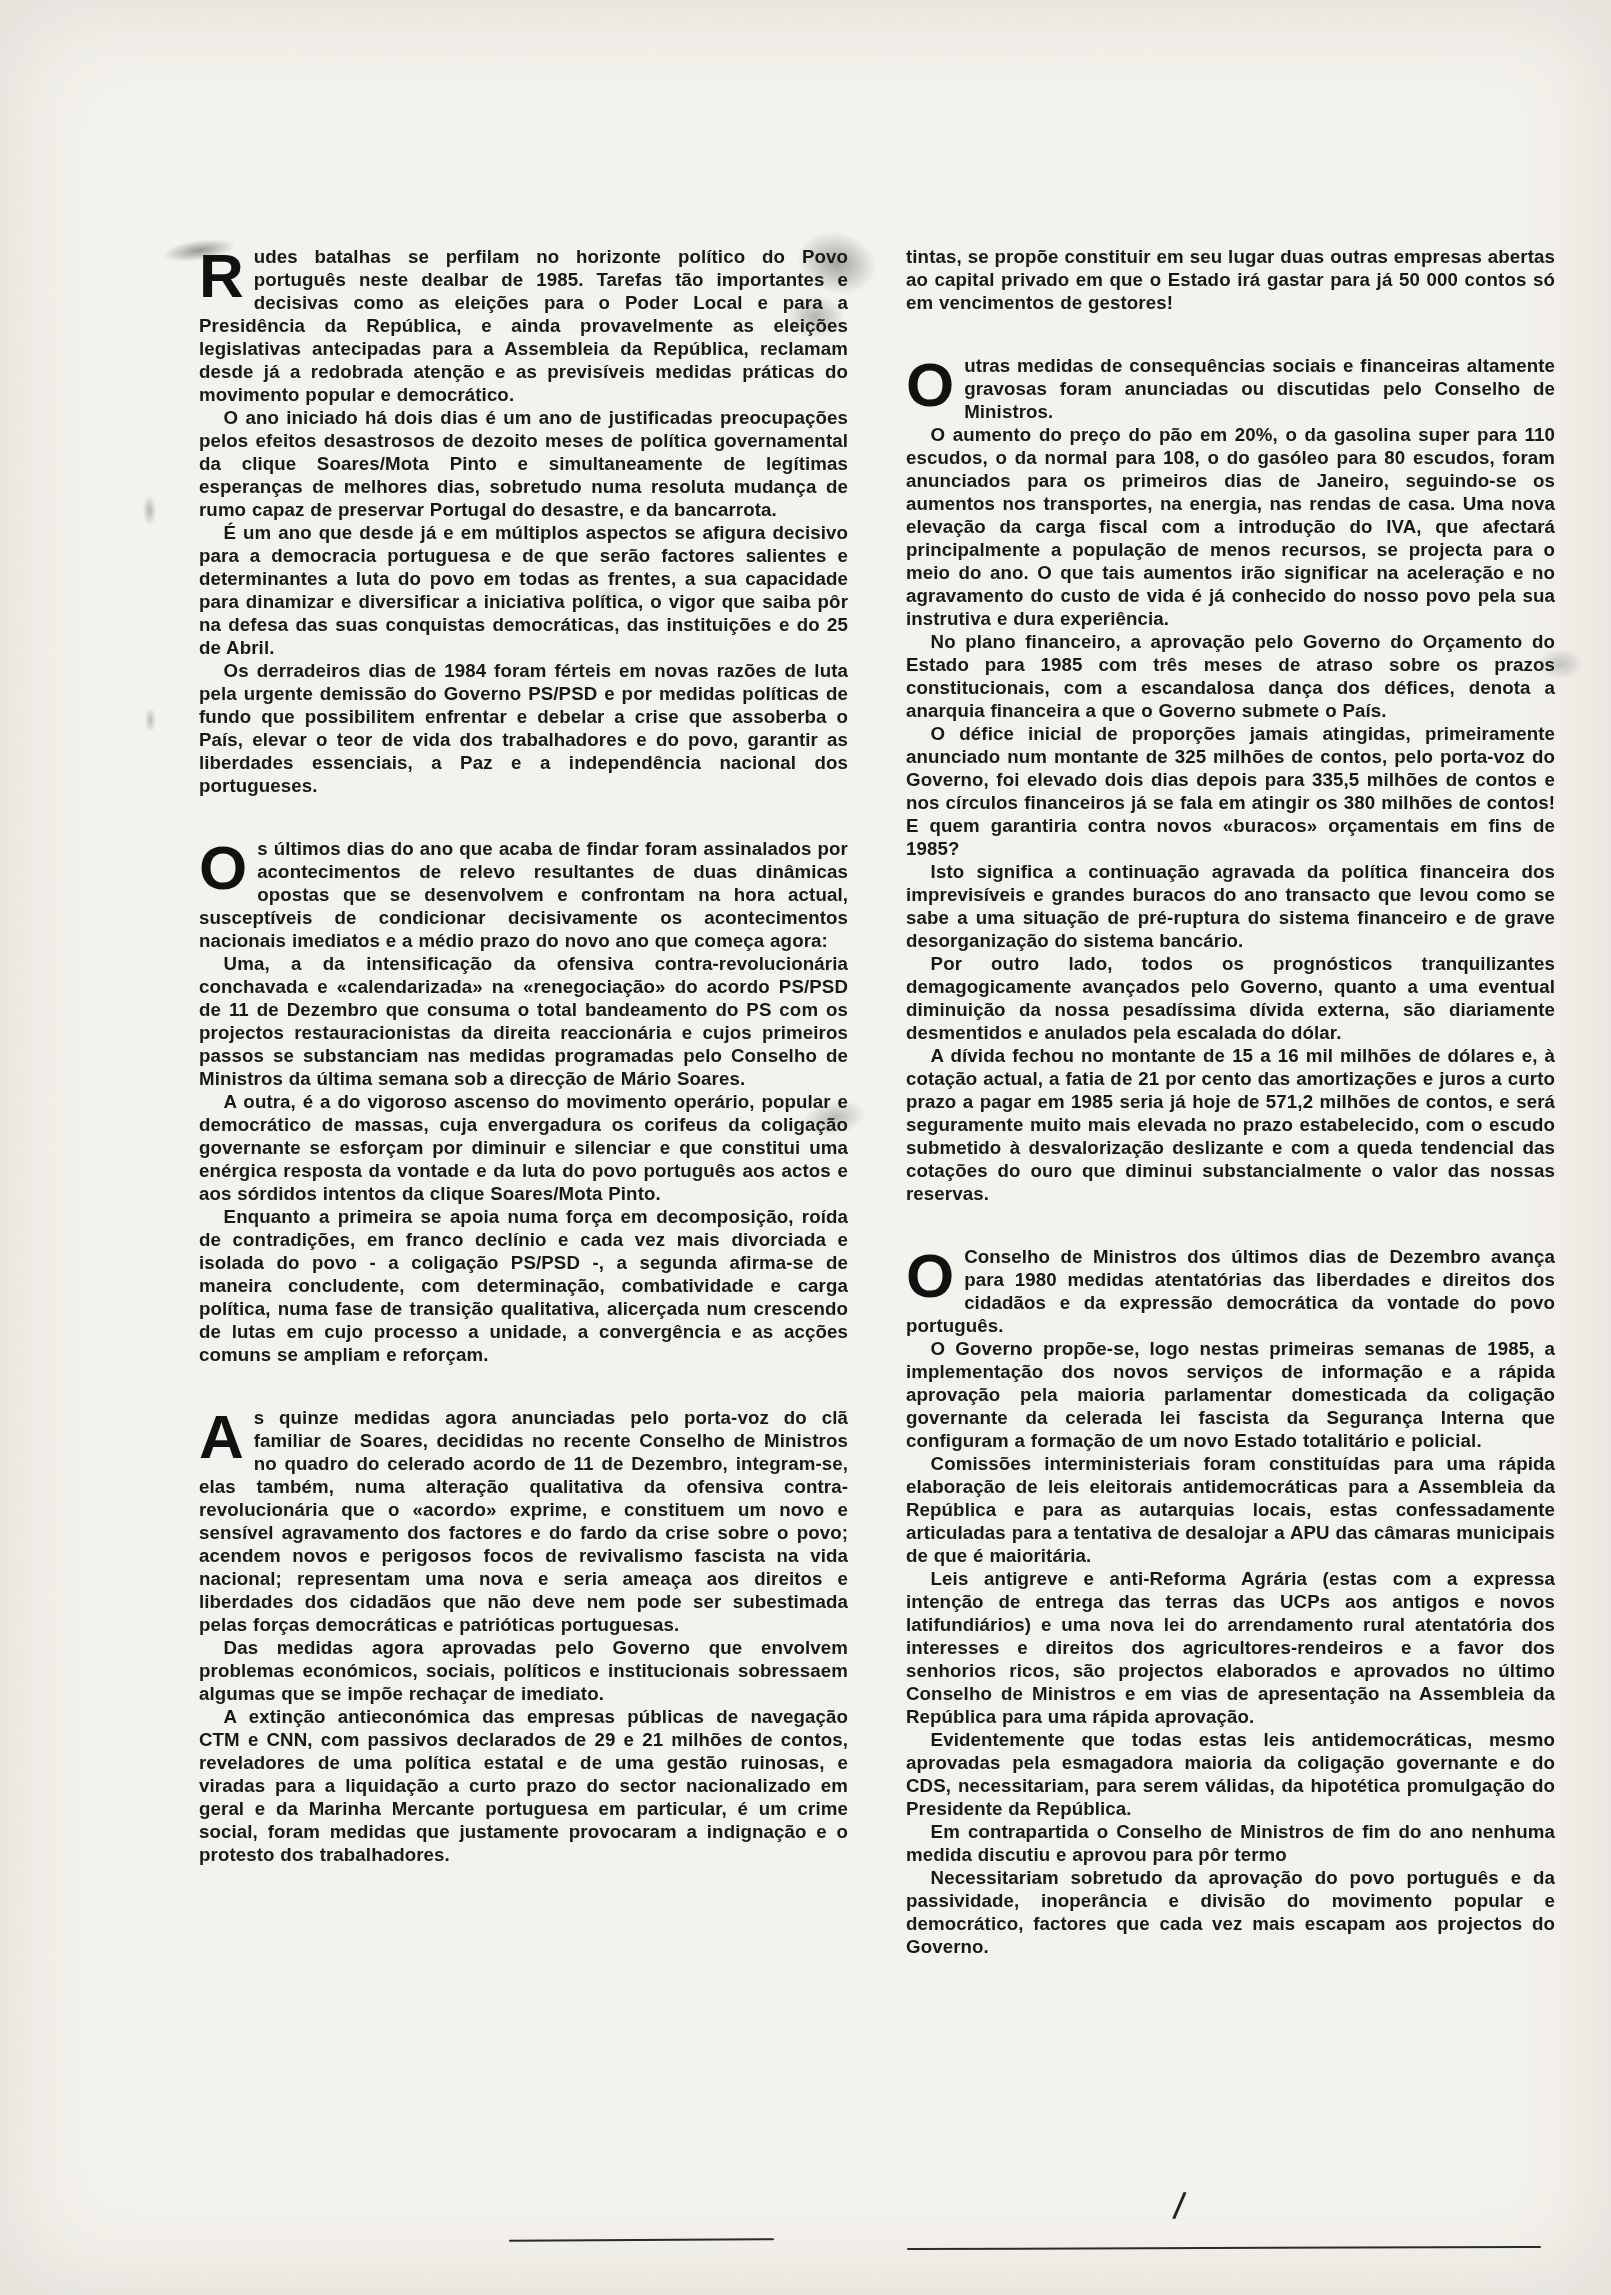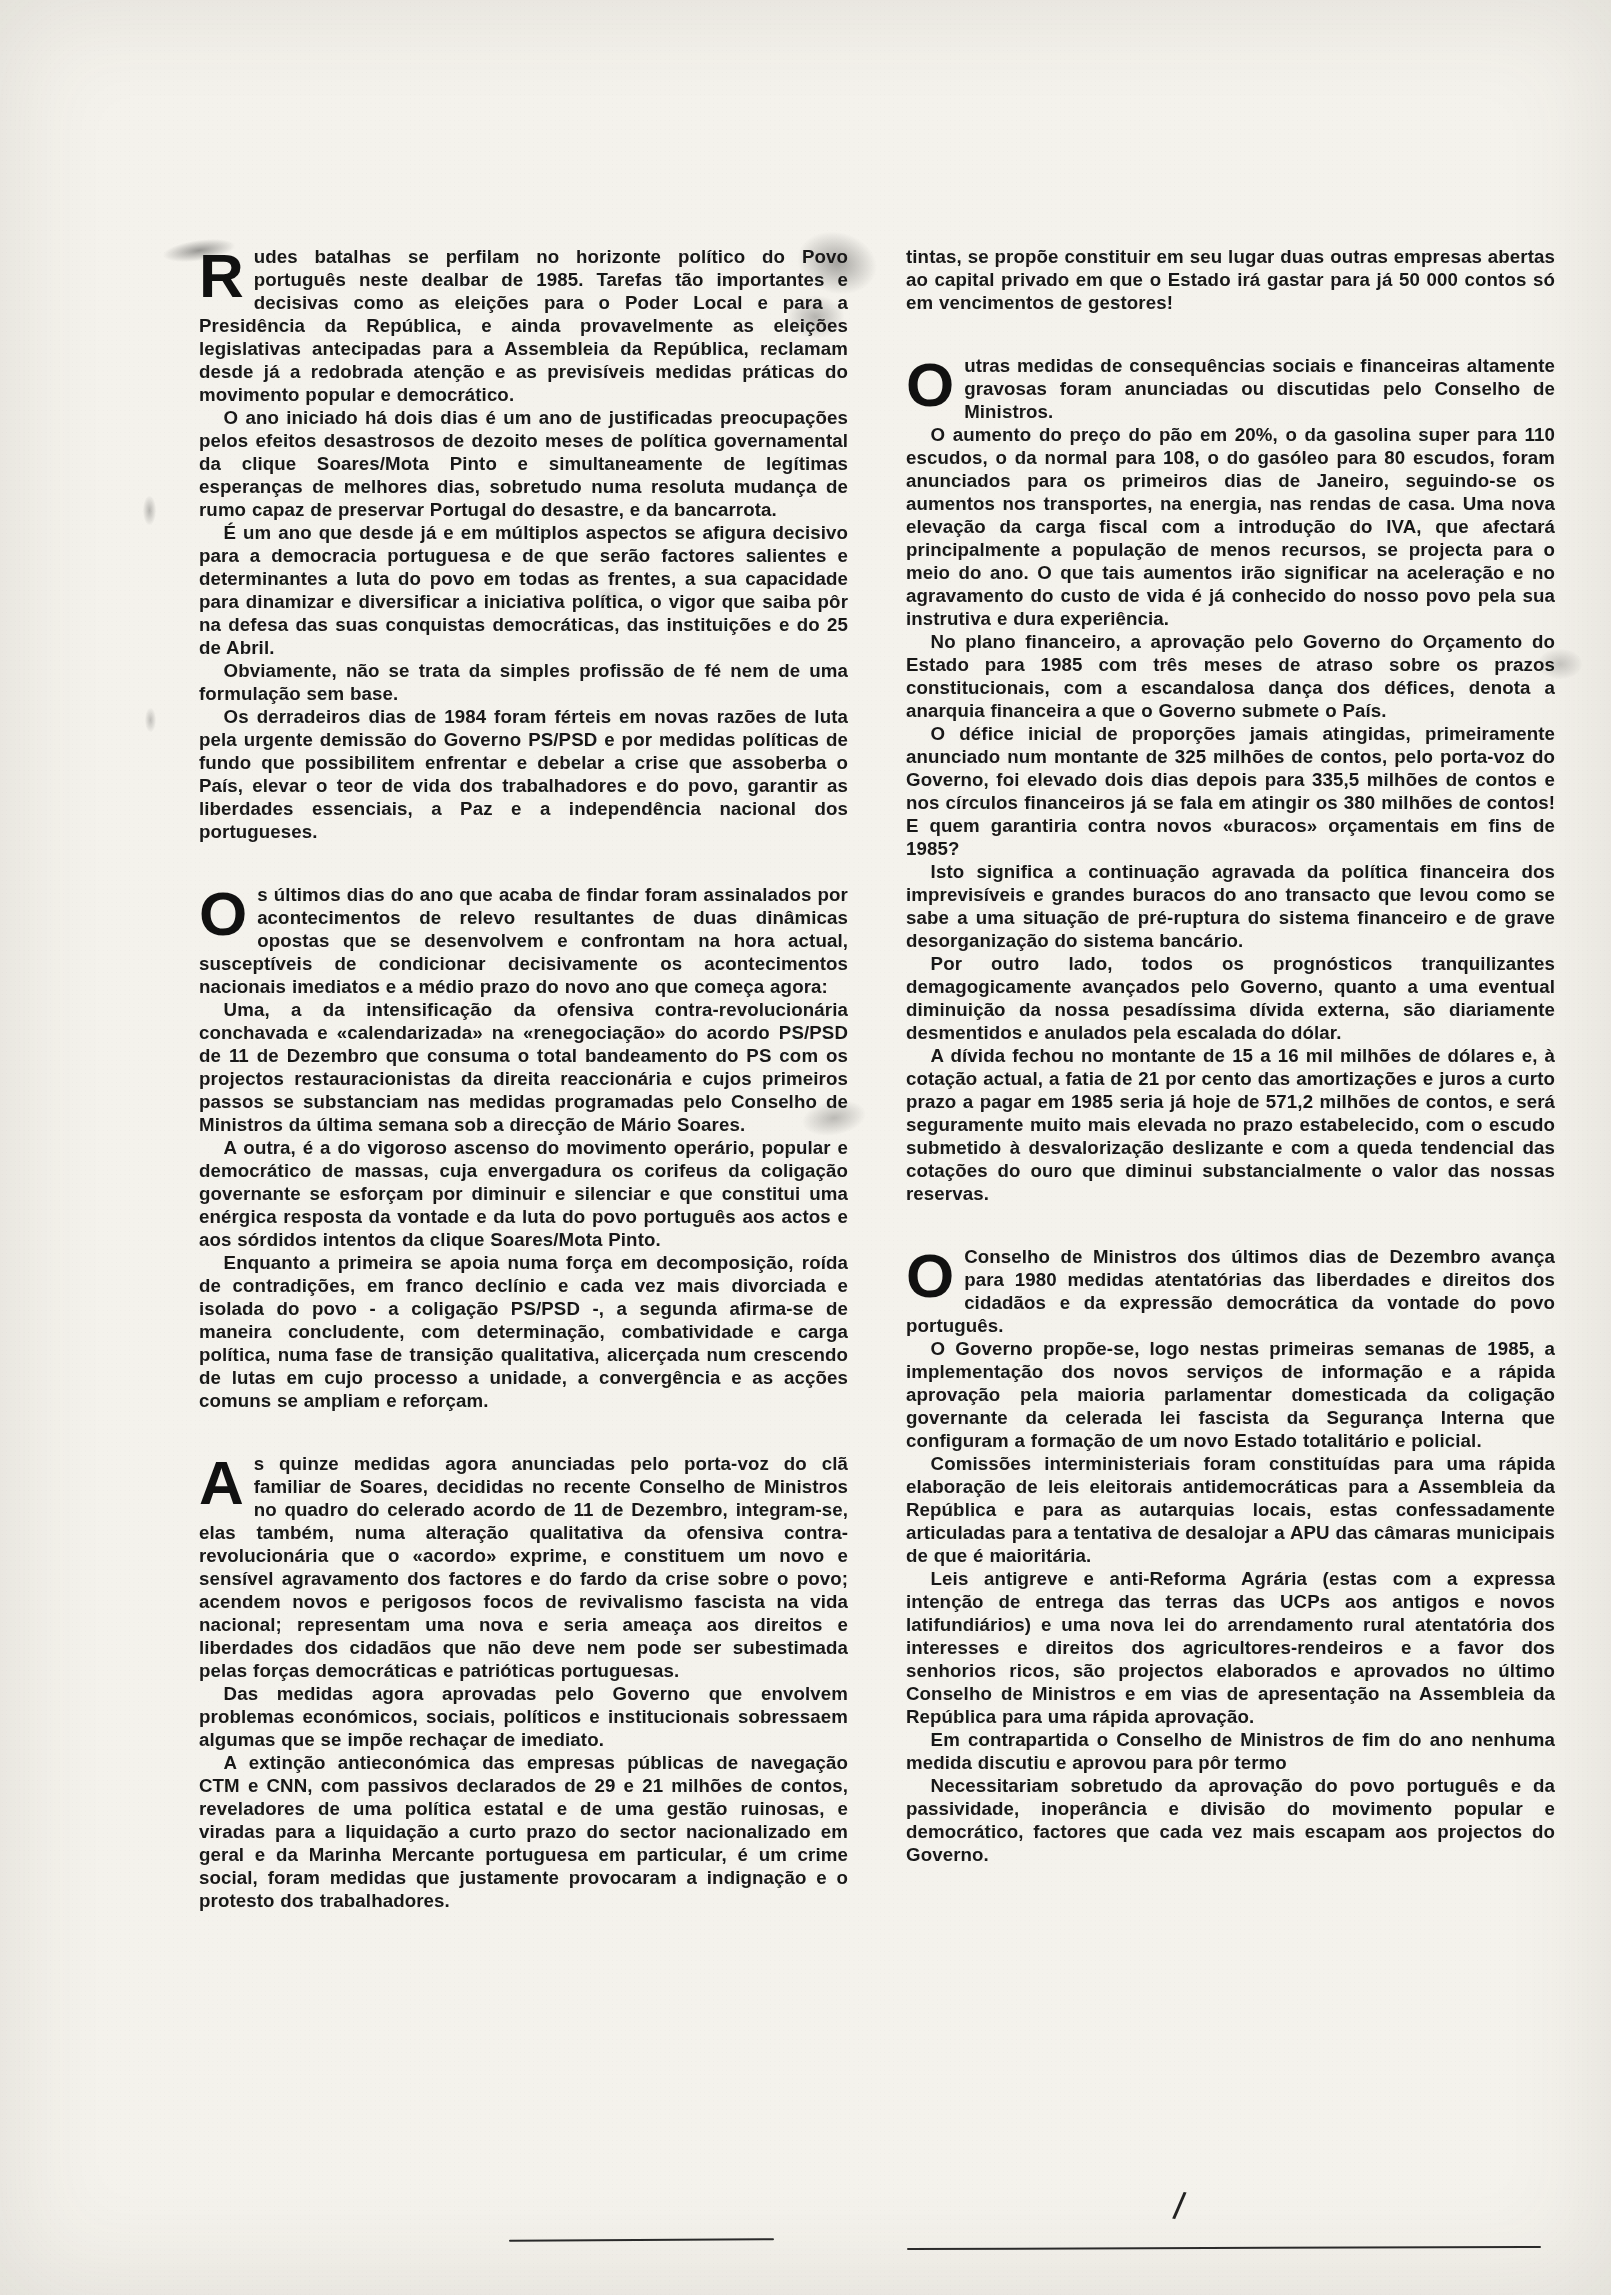--- a/index.html
+++ b/index.html
@@ -115,21 +115,20 @@
   <div class="artifact a7"></div>
   <div class="artifact a8"></div>
 
   <div class="content">
     <div class="col">
         <div class="section">
           <span class="dropcap">R</span>
           <p class="first">udes batalhas se perfilam no horizonte político do Povo português neste dealbar de 1985. Tarefas tão importantes e decisivas como as eleições para o Poder Local e para a Presidência da República, e ainda provavelmente as eleições legislativas antecipadas para a Assembleia da República, reclamam desde já a redobrada atenção e as previsíveis medidas práticas do movimento popular e democrático.</p>
           <p>O ano iniciado há dois dias é um ano de justificadas preocupações pelos efeitos desastrosos de dezoito meses de política governamental da clique Soares/Mota Pinto e simultaneamente de legítimas esperanças de melhores dias, sobretudo numa resoluta mudança de rumo capaz de preservar Portugal do desastre, e da bancarrota.</p>
           <p>É um ano que desde já e em múltiplos aspectos se afigura decisivo para a democracia portuguesa e de que serão factores salientes e determinantes a luta do povo em todas as frentes, a sua capacidade para dinamizar e diversificar a iniciativa política, o vigor que saiba pôr na defesa das suas conquistas democráticas, das instituições e do 25 de Abril.</p>
-          <p>Obviamente, não se trata da simples profissão de fé nem de uma formulação sem base.</p>
           <p>Os derradeiros dias de 1984 foram férteis em novas razões de luta pela urgente demissão do Governo PS/PSD e por medidas políticas de fundo que possibilitem enfrentar e debelar a crise que assoberba o País, elevar o teor de vida dos trabalhadores e do povo, garantir as liberdades essenciais, a Paz e a independência nacional dos portugueses.</p>
         </div>
         <div class="section">
           <span class="dropcap">O</span>
           <p class="first">s últimos dias do ano que acaba de findar foram assinalados por acontecimentos de relevo resultantes de duas dinâmicas opostas que se desenvolvem e confrontam na hora actual, susceptíveis de condicionar decisivamente os acontecimentos nacionais imediatos e a médio prazo do novo ano que começa agora:</p>
           <p>Uma, a da intensificação da ofensiva contra-revolucionária conchavada e «calendarizada» na «renegociação» do acordo PS/PSD de 11 de Dezembro que consuma o total bandeamento do PS com os projectos restauracionistas da direita reaccionária e cujos primeiros passos se substanciam nas medidas programadas pelo Conselho de Ministros da última semana sob a direcção de Mário Soares.</p>
           <p>A outra, é a do vigoroso ascenso do movimento operário, popular e democrático de massas, cuja envergadura os corifeus da coligação governante se esforçam por diminuir e silenciar e que constitui uma enérgica resposta da vontade e da luta do povo português aos actos e aos sórdidos intentos da clique Soares/Mota Pinto.</p>
           <p>Enquanto a primeira se apoia numa força em decomposição, roída de contradições, em franco declínio e cada vez mais divorciada e isolada do povo - a coligação PS/PSD -, a segunda afirma-se de maneira concludente, com determinação, combatividade e carga política, numa fase de transição qualitativa, alicerçada num crescendo de lutas em cujo processo a unidade, a convergência e as acções comuns se ampliam e reforçam.</p>
         </div>
         <div class="section">
@@ -152,20 +151,21 @@
           <p>Isto significa a continuação agravada da política financeira dos imprevisíveis e grandes buracos do ano transacto que levou como se sabe a uma situação de pré-ruptura do sistema financeiro e de grave desorganização do sistema bancário.</p>
           <p>Por outro lado, todos os prognósticos tranquilizantes demagogicamente avançados pelo Governo, quanto a uma eventual diminuição da nossa pesadíssima dívida externa, são diariamente desmentidos e anulados pela escalada do dólar.</p>
           <p>A dívida fechou no montante de 15 a 16 mil milhões de dólares e, à cotação actual, a fatia de 21 por cento das amortizações e juros a curto prazo a pagar em 1985 seria já hoje de 571,2 milhões de contos, e será seguramente muito mais elevada no prazo estabelecido, com o escudo submetido à desvalorização deslizante e com a queda tendencial das cotações do ouro que diminui substancialmente o valor das nossas reservas.</p>
         </div>
         <div class="section">
           <span class="dropcap">O</span>
           <p class="first">Conselho de Ministros dos últimos dias de Dezembro avança para 1980 medidas atentatórias das liberdades e direitos dos cidadãos e da expressão democrática da vontade do povo português.</p>
           <p>O Governo propõe-se, logo nestas primeiras semanas de 1985, a implementação dos novos serviços de informação e a rápida aprovação pela maioria parlamentar domesticada da coligação governante da celerada lei fascista da Segurança Interna que configuram a formação de um novo Estado totalitário e policial.</p>
           <p>Comissões interministeriais foram constituídas para uma rápida elaboração de leis eleitorais antidemocráticas para a Assembleia da República e para as autarquias locais, estas confessadamente articuladas para a tentativa de desalojar a APU das câmaras municipais de que é maioritária.</p>
           <p>Leis antigreve e anti-Reforma Agrária (estas com a expressa intenção de entrega das terras das UCPs aos antigos e novos latifundiários) e uma nova lei do arrendamento rural atentatória dos interesses e direitos dos agricultores-rendeiros e a favor dos senhorios ricos, são projectos elaborados e aprovados no último Conselho de Ministros e em vias de apresentação na Assembleia da República para uma rápida aprovação.</p>
+          <p>Evidentemente que todas estas leis antidemocráticas, mesmo aprovadas pela esmagadora maioria da coligação governante e do CDS, necessitariam, para serem válidas, da hipotética promulgação do Presidente da República.</p>
           <p>Em contrapartida o Conselho de Ministros de fim do ano nenhuma medida discutiu e aprovou para pôr termo</p>
           <p>Necessitariam sobretudo da aprovação do povo português e da passividade, inoperância e divisão do movimento popular e democrático, factores que cada vez mais escapam aos projectos do Governo.</p>
         </div>
       </div>
   </div>
 
   <div class="rule rule-left"></div>
   <div class="rule rule-right"></div>
   <div class="slash">/</div>
 

